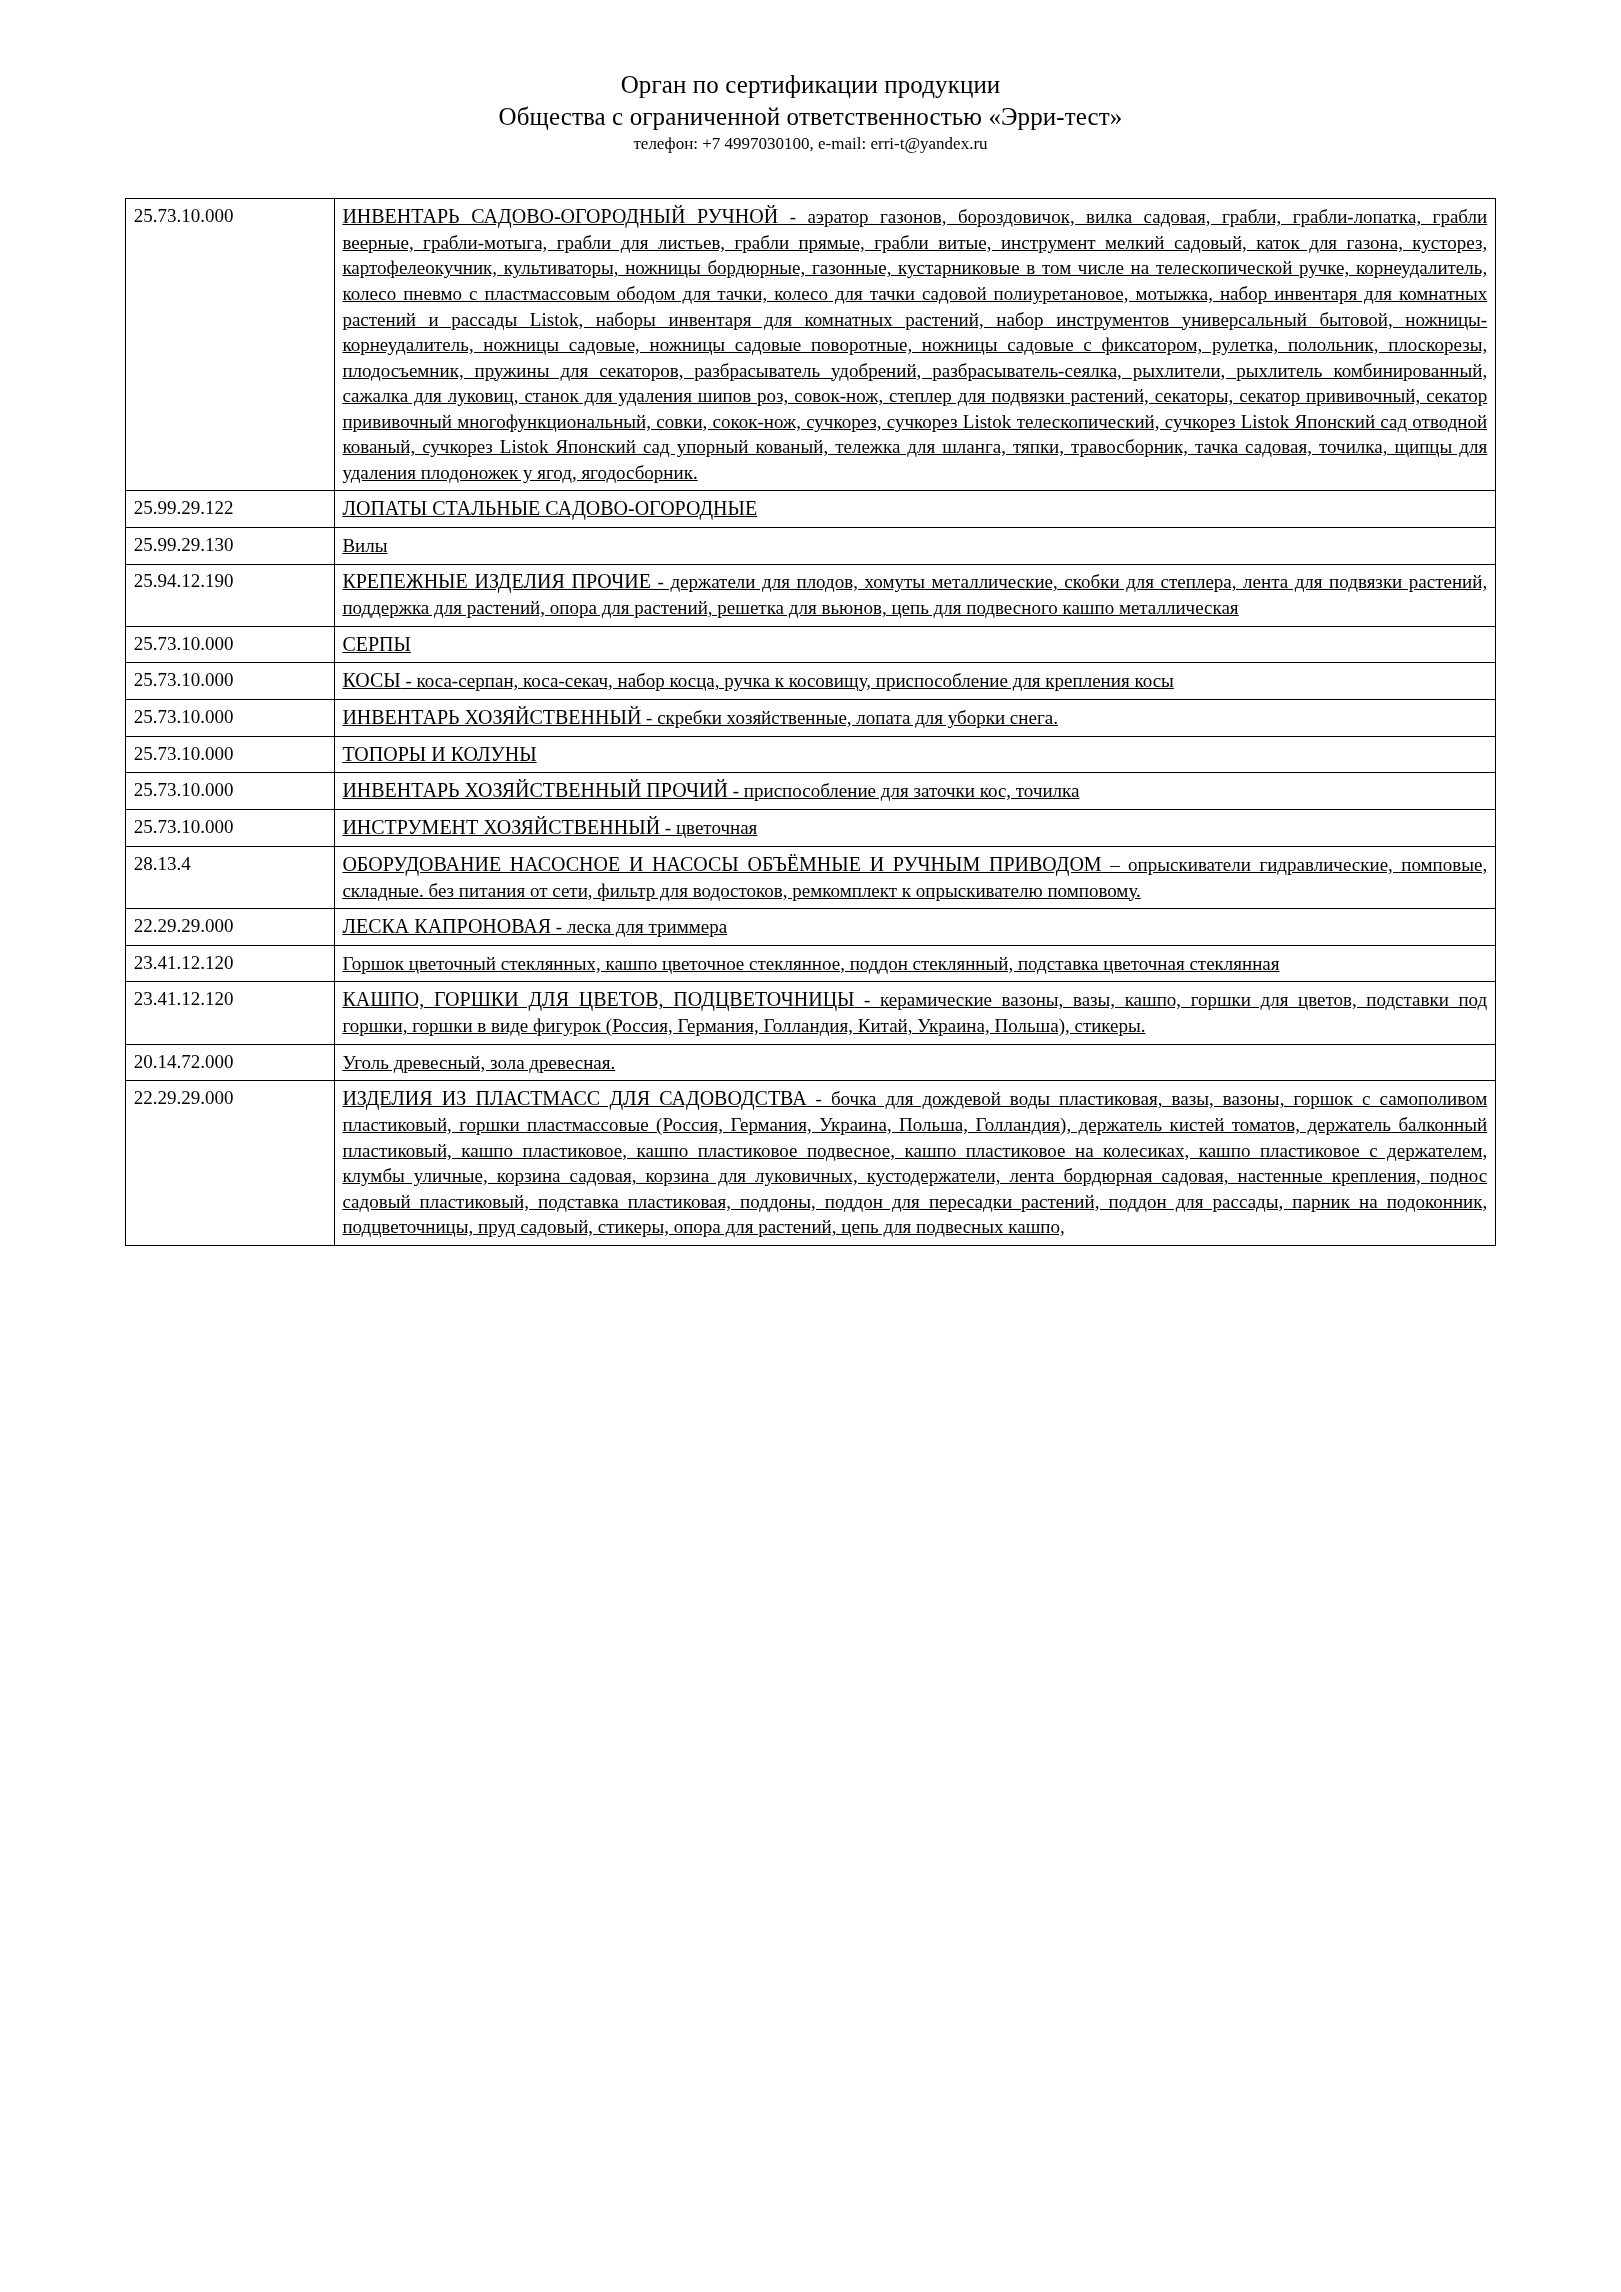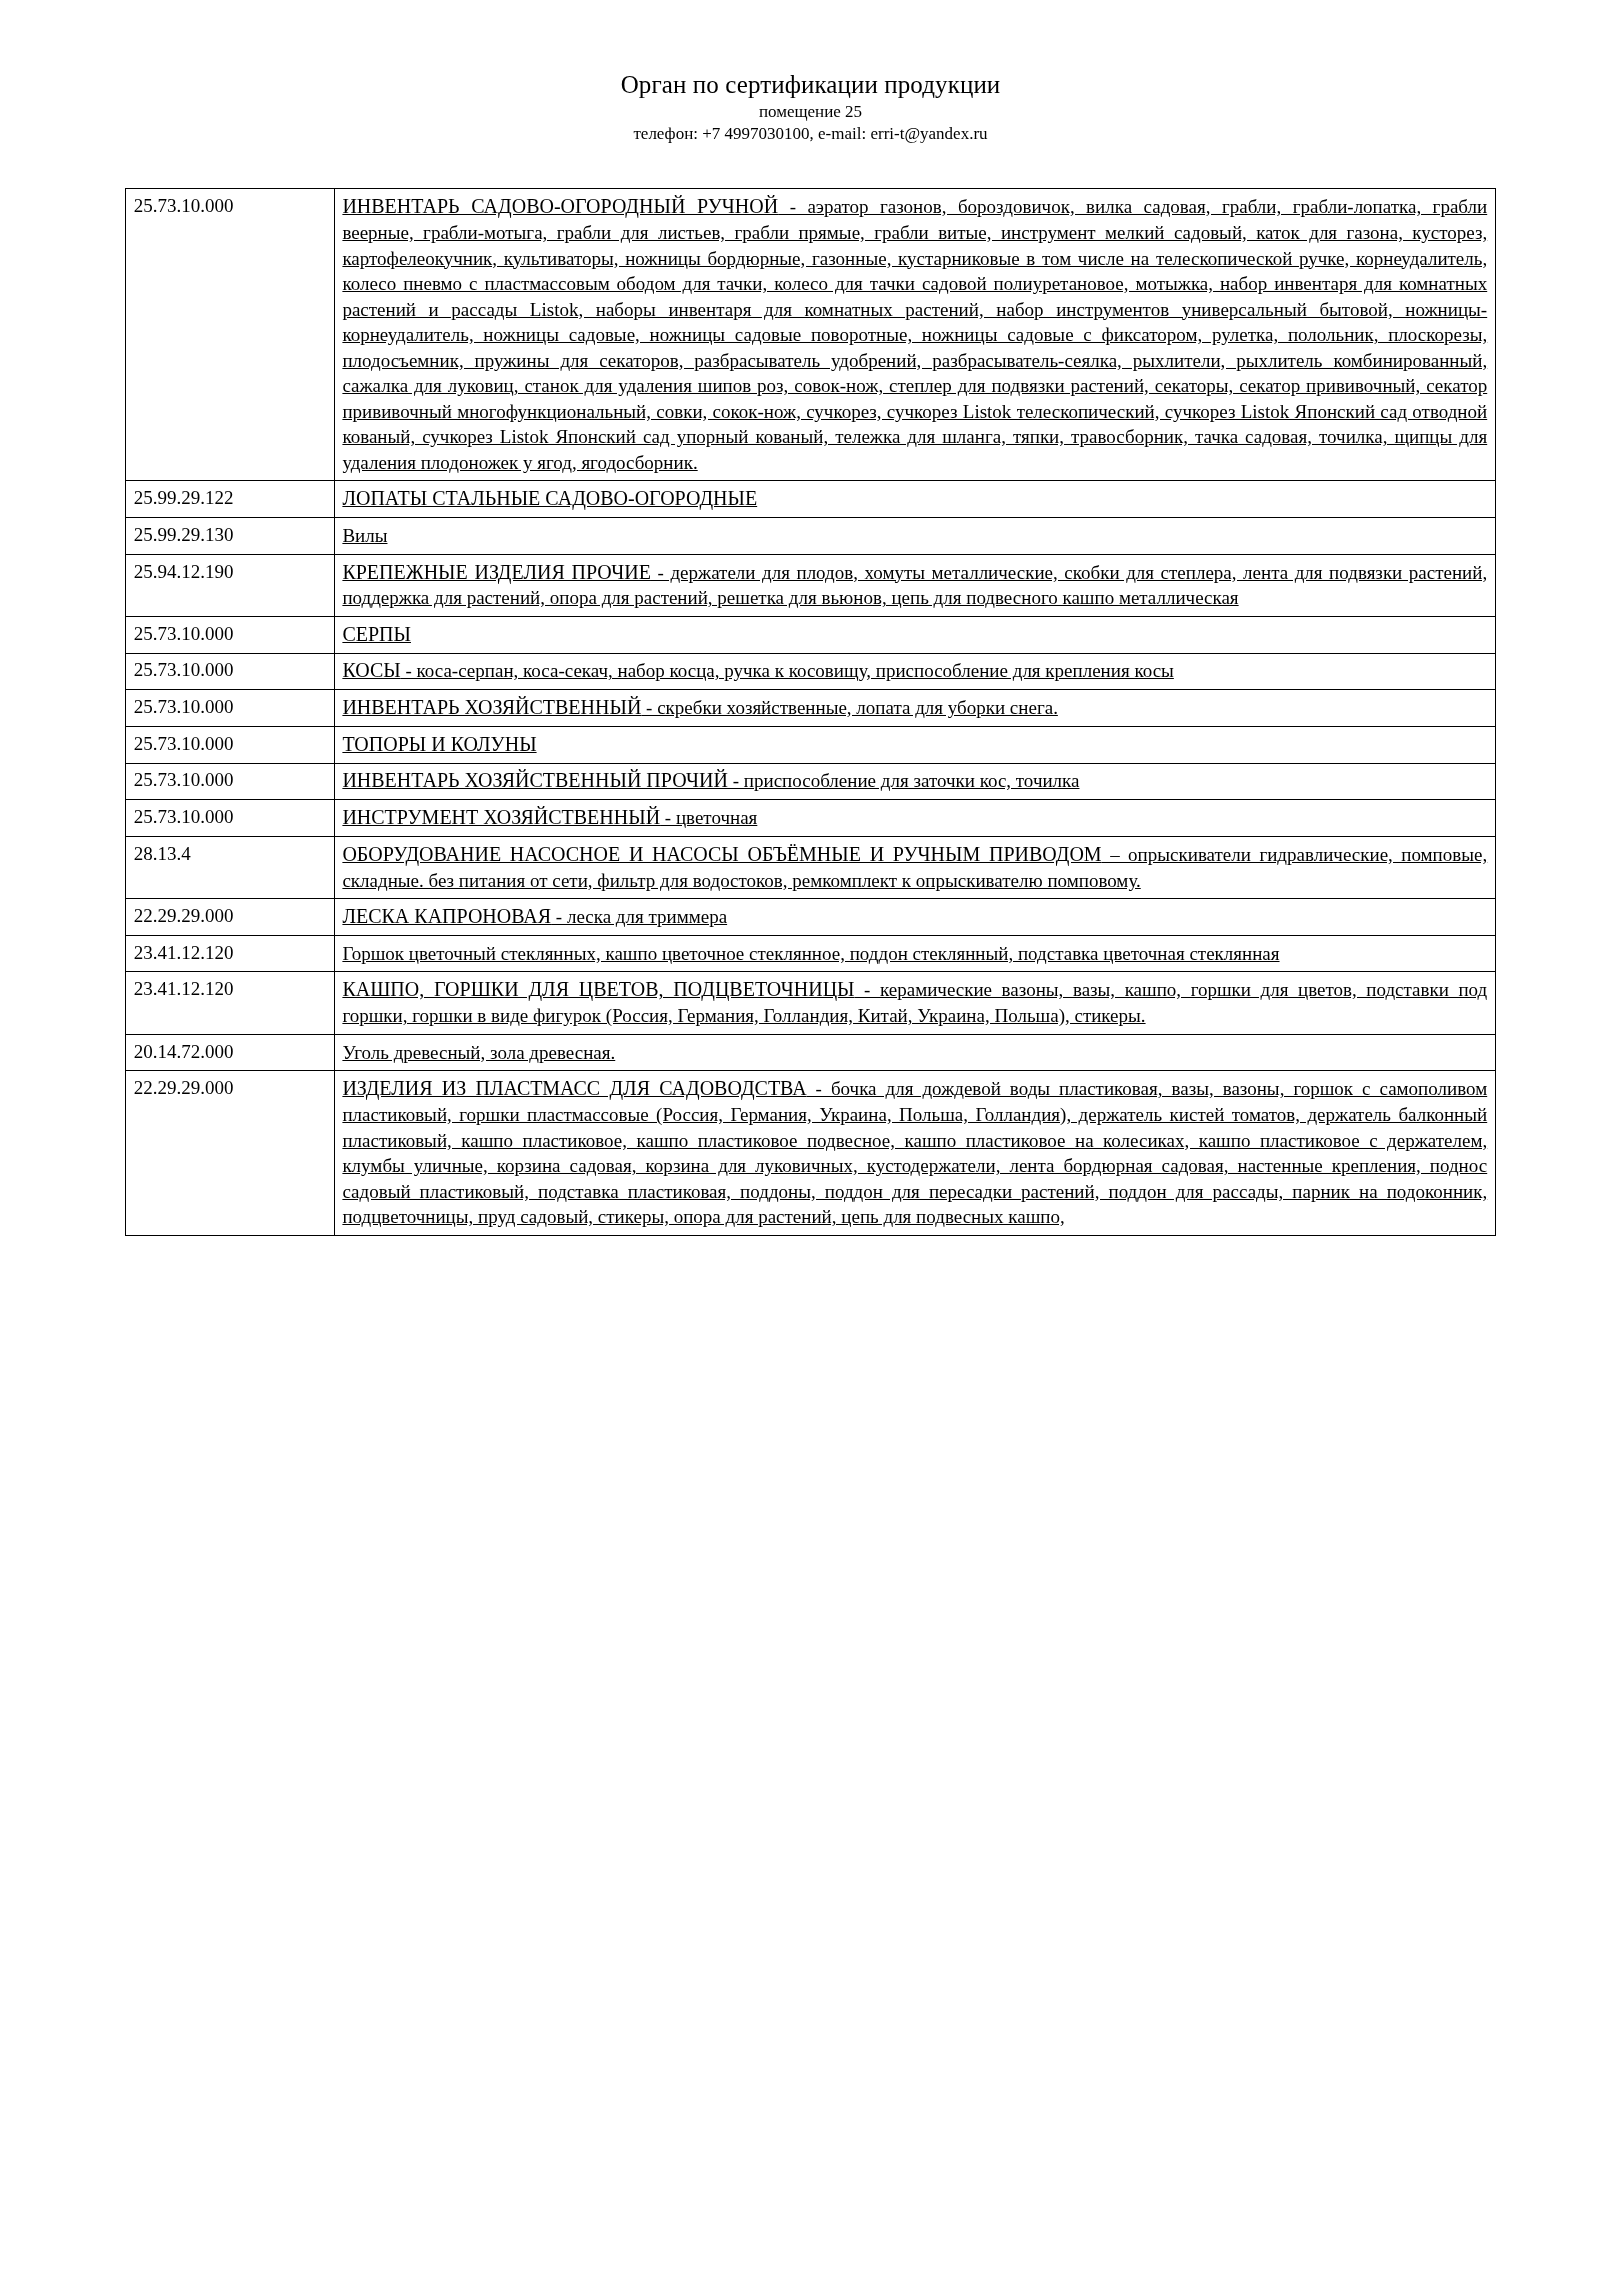--- a/index.html
+++ b/index.html
@@ -73,21 +73,21 @@
     font-size: 20px;
   }
 </style>
 </head>
 <body>
 
 <div class="page">
 
   <div class="header">
     <div class="line1">Орган по сертификации продукции</div>
-    <div class="line5">помещение 25</div>
+    <div class="line2">Общества с ограниченной ответственностью «Эрри-тест»</div>
     <div class="line6">телефон: +7 4997030100, e-mail: erri-t@yandex.ru</div>
   </div>
 
   <table class="cert-table">
     <tbody>
       <tr>
         <td class="code-col">25.73.10.000</td>
         <td class="desc-col"><span class="upper">ИНВЕНТАРЬ САДОВО-ОГОРОДНЫЙ РУЧНОЙ</span><span> - аэратор газонов, бороздовичок, вилка садовая, грабли, грабли-лопатка, грабли веерные, грабли-мотыга, грабли для листьев, грабли прямые, грабли витые, инструмент мелкий садовый, каток для газона, кусторез, картофелеокучник, культиваторы, ножницы бордюрные, газонные, кустарниковые в том числе на телескопической ручке, корнеудалитель, колесо пневмо с пластмассовым ободом для тачки, колесо для тачки садовой полиуретановое, мотыжка, набор инвентаря для комнатных растений и рассады Listok, наборы инвентаря для комнатных растений, набор инструментов универсальный бытовой, ножницы-корнеудалитель, ножницы садовые, ножницы садовые поворотные, ножницы садовые с фиксатором, рулетка, полольник, плоскорезы, плодосъемник, пружины для секаторов, разбрасыватель удобрений, разбрасыватель-сеялка, рыхлители, рыхлитель комбинированный, сажалка для луковиц, станок для удаления шипов роз, совок-нож, степлер для подвязки растений, секаторы, секатор прививочный, секатор прививочный многофункциональный, совки, сокок-нож, сучкорез, сучкорез Listok телескопический, сучкорез Listok Японский сад отводной кованый, сучкорез Listok Японский сад упорный кованый, тележка для шланга, тяпки, травосборник, тачка садовая, точилка, щипцы для удаления плодоножек у ягод, ягодосборник.</span></td>
       </tr>
       <tr>

